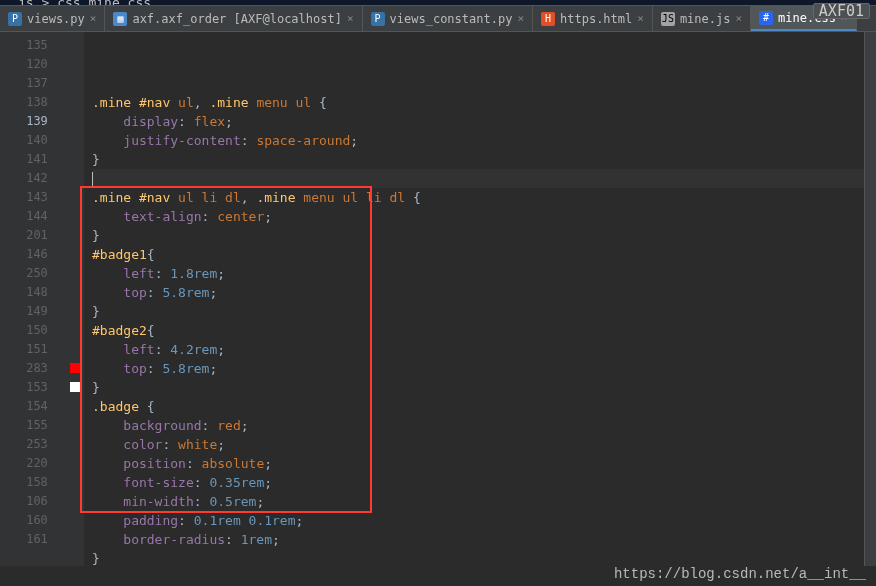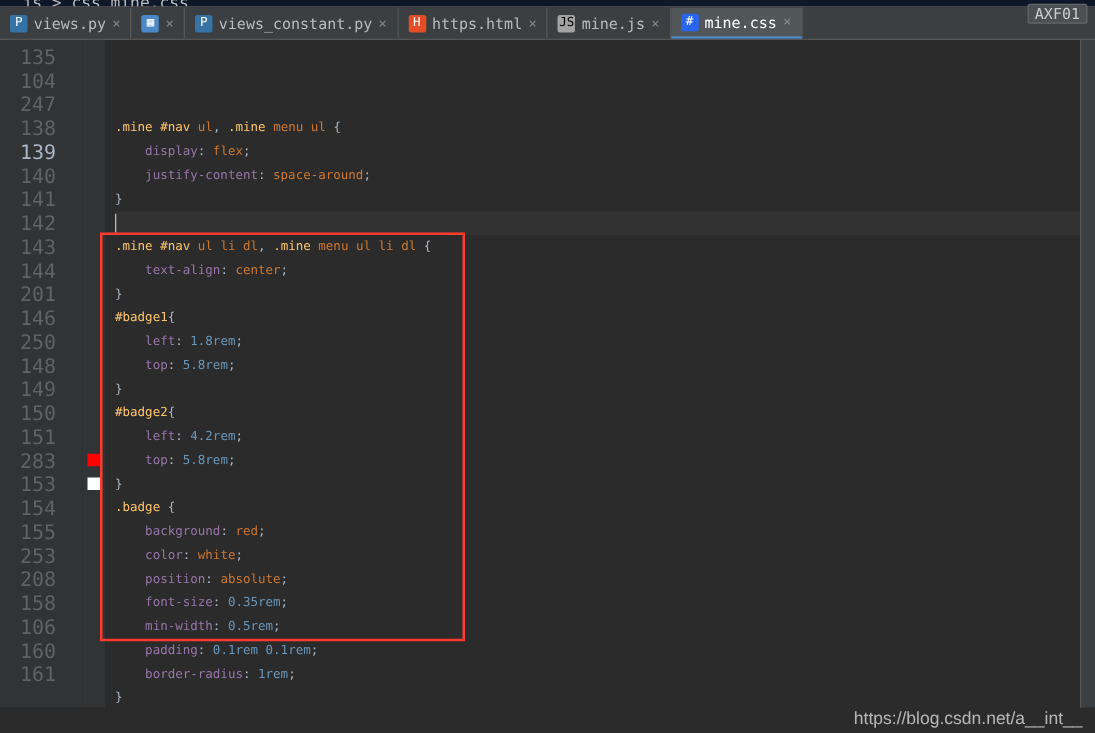--- a/index.html
+++ b/index.html
@@ -57,59 +57,59 @@
   .ic-html { background:#e44d26; color:#fff; }
   .ic-js { background:#a3a3a3; color:#000; }
   .ic-css { background:#2965f1; color:#fff; }
   .top-right-badge {
     position: absolute;
     top: 3px;
     right: 6px;
     background: #4c5052;
     border: 1px solid #666;
     padding: 0 5px;
-    font-size: 12px;
+    font-size: 15px;
     color: #ccc;
     height: 16px;
     line-height: 15px;
     border-radius: 2px;
     margin-left: 32px;
   }
   .editor {
     display: flex;
     height: calc(586px - 32px - 20px);
     position: relative;
   }
   .left-marks {
     width: 16px;
     background: #313335;
     border-right: 1px solid #313335;
   }
   .gutter {
     width: 50px;
     background: #313335;
     color: #606366;
-    text-align: left;
+    text-align: center;
     padding: 4px 8px 0 0;
-    font-size: 16px;
+    font-size: 12px;
     line-height: 19px;
     user-select: none;
   }
   .gutter .current { color: #a9b7c6; }
   .gutter-marks {
     width: 18px;
     background: #313335;
     position: relative;
   }
   .swatch { position:absolute; width:10px; height:10px; left:4px; }
   .code {
     flex: 1;
     padding: 4px 0 0 8px;
     line-height: 19px;
-    font-size: 10px;
+    font-size: 13px;
     white-space: pre;
     position: relative;
   }
   .line { height: 19px; }
   .current-line { background: #323232; }
   
   .t-sel { color: #ffc66d; }
   .t-num { color: #6897bb; }
   .t-kw  { color: #cc7832; }
   .t-br  { color: #a9b7c6; }
@@ -125,21 +125,21 @@
     height: 15px;
     background: #bbb;
     vertical-align: middle;
   }
   .watermark {
     position: absolute;
     bottom: 4px;
     right: 10px;
     color: #d0d0d0;
     font-size: 14px;
-    font-family: Liberation Sans, sans-serif;
+    font-family: Liberation Mono, monospace;
     opacity: 0.85;
   }
   .right-scroll {
     width: 12px;
     background: #3c3f41;
     border-left: 1px solid #555;
   }
 </style>
 </head>
 <body>
@@ -149,20 +149,21 @@
 <div class="top-bar">js &gt; css mine.css</div>
 
 <div class="tabs" id="tabs">
     <div class="tab">
       <span class="ficon ic-py">P</span>
       <span>views.py</span>
       <span class="close">×</span>
     </div>
     <div class="tab">
       <span class="ficon ic-db">▦</span>
+      <span>axf.axf_order [AXF@localhost]</span>
       <span class="close">×</span>
     </div>
     <div class="tab">
       <span class="ficon ic-py">P</span>
       <span>views_constant.py</span>
       <span class="close">×</span>
     </div>
     <div class="tab">
       <span class="ficon ic-html">H</span>
       <span>https.html</span>
@@ -177,42 +178,42 @@
       <span class="ficon ic-css">#</span>
       <span>mine.css</span>
       <span class="close">×</span>
     </div>
   </div>
 
 <div class="editor">
   <div class="left-marks"></div>
   <div class="gutter" id="gutter">
       <div>135</div>
-      <div>104</div>
-      <div>247</div>
+      <div>120</div>
+      <div>137</div>
       <div>138</div>
       <div class="current">139</div>
       <div>140</div>
       <div>141</div>
       <div>142</div>
       <div>143</div>
       <div>144</div>
       <div>201</div>
       <div>146</div>
       <div>250</div>
       <div>148</div>
       <div>149</div>
       <div>150</div>
       <div>151</div>
       <div>283</div>
       <div>153</div>
       <div>154</div>
       <div>155</div>
       <div>253</div>
-      <div>208</div>
+      <div>220</div>
       <div>158</div>
       <div>106</div>
       <div>160</div>
       <div>161</div>
     </div>
   <div class="gutter-marks" id="gmarks">
       <div class="swatch" style="background: rgb(255, 0, 0); top: 331px;"></div>
       <div class="swatch" style="background: rgb(255, 255, 255); top: 350px;"></div>
     </div>
   <div class="code" id="code">

